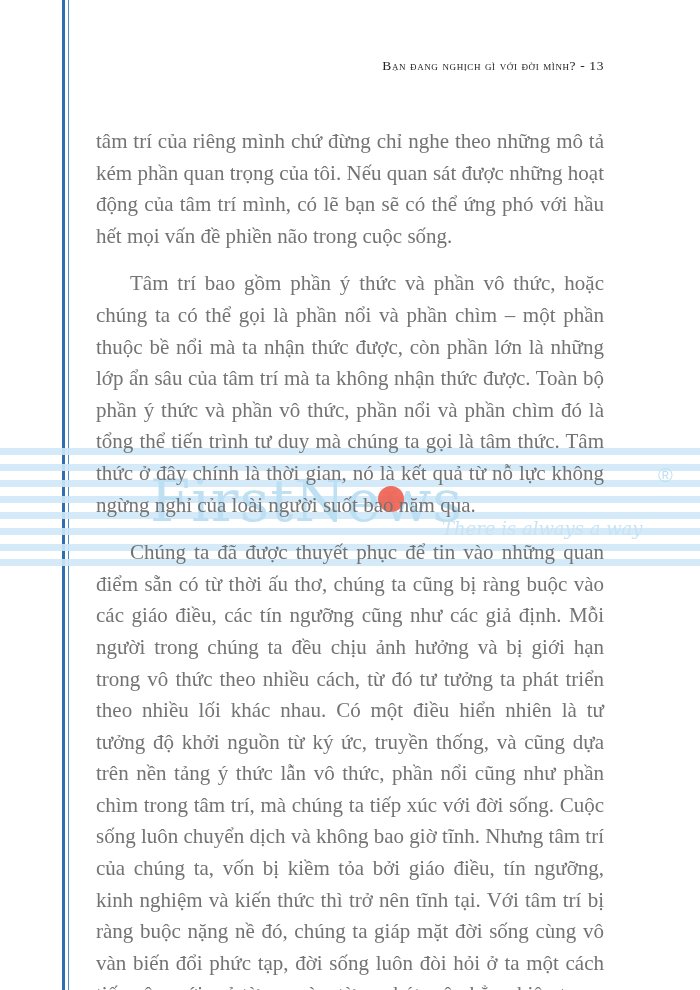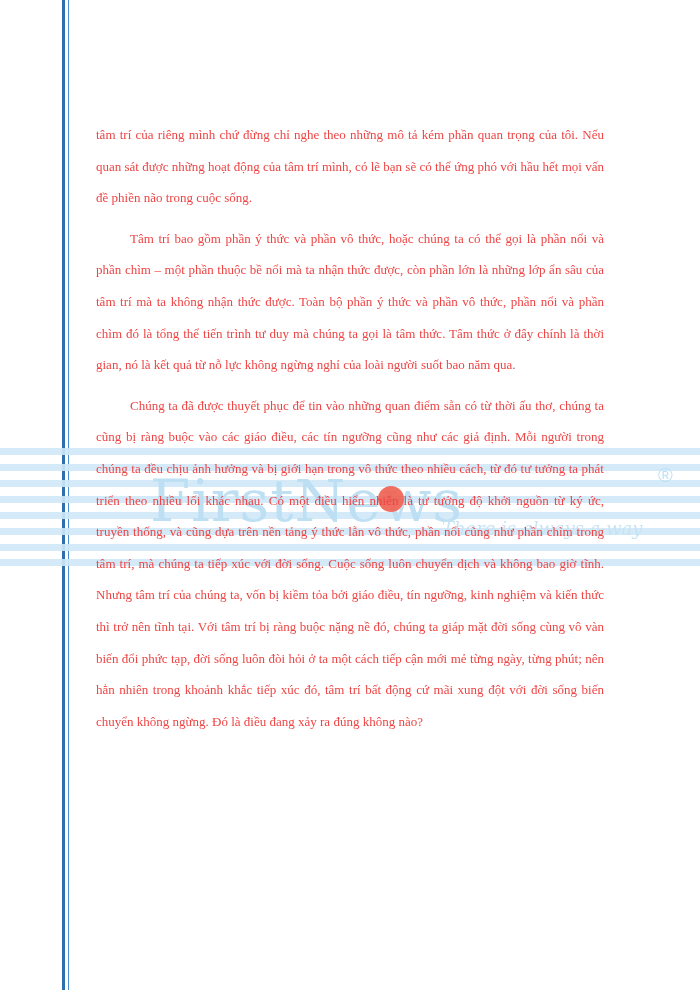--- a/index.html
+++ b/index.html
@@ -129,26 +129,26 @@
 
   
   .body-text {
     position: absolute;
     left: 96px;
     top: 110px;
     width: 508px;
     z-index: 3;
   }
   .body-text p {
-    margin: 9px 0 0 0;
-    font-size: 13px;
+    margin: 16px 0 0 0;
+    font-size: 21px;
     line-height: 31.6px;
     text-align: justify;
     text-justify: inter-word;
-    color: #ef4444;
+    color: #737373;
     font-family: "Liberation Serif", serif;
   }
   .body-text p.indent {
     text-indent: 34px;
   }
 </style>
 </head>
 <body>
 
 <div id="page">
@@ -167,20 +167,25 @@
     <div class="band" style="top:111px;"></div>
   </div>
 
   <div class="watermark-text">
     <span class="watermark-main">FirstNews</span>
     <span class="watermark-reg">®</span>
     <span class="watermark-sub">There is always a way</span>
     <span class="watermark-dot"></span>
   </div>
 
+  <div class="running-head">
+    <span>Bạn đang nghịch gì với đời mình?</span>
+    <span>-</span>
+    <span class="page-num">13</span>
+  </div>
 
   <div class="body-text">
     <p>tâm trí của riêng mình chứ đừng chỉ nghe theo những mô tả kém phần quan trọng của tôi. Nếu quan sát được những hoạt động của tâm trí mình, có lẽ bạn sẽ có thể ứng phó với hầu hết mọi vấn đề phiền não trong cuộc sống.</p>
     <p class="indent">Tâm trí bao gồm phần ý thức và phần vô thức, hoặc chúng ta có thể gọi là phần nổi và phần chìm – một phần thuộc bề nổi mà ta nhận thức được, còn phần lớn là những lớp ẩn sâu của tâm trí mà ta không nhận thức được. Toàn bộ phần ý thức và phần vô thức, phần nổi và phần chìm đó là tổng thể tiến trình tư duy mà chúng ta gọi là tâm thức. Tâm thức ở đây chính là thời gian, nó là kết quả từ nỗ lực không ngừng nghỉ của loài người suốt bao năm qua.</p>
     <p class="indent">Chúng ta đã được thuyết phục để tin vào những quan điểm sẵn có từ thời ấu thơ, chúng ta cũng bị ràng buộc vào các giáo điều, các tín ngưỡng cũng như các giả định. Mỗi người trong chúng ta đều chịu ảnh hưởng và bị giới hạn trong vô thức theo nhiều cách, từ đó tư tưởng ta phát triển theo nhiều lối khác nhau. Có một điều hiển nhiên là tư tưởng độ khởi nguồn từ ký ức, truyền thống, và cũng dựa trên nền tảng ý thức lẫn vô thức, phần nổi cũng như phần chìm trong tâm trí, mà chúng ta tiếp xúc với đời sống. Cuộc sống luôn chuyển dịch và không bao giờ tĩnh. Nhưng tâm trí của chúng ta, vốn bị kiềm tỏa bởi giáo điều, tín ngưỡng, kinh nghiệm và kiến thức thì trở nên tĩnh tại. Với tâm trí bị ràng buộc nặng nề đó, chúng ta giáp mặt đời sống cùng vô vàn biến đổi phức tạp, đời sống luôn đòi hỏi ở ta một cách tiếp cận mới mẻ từng ngày, từng phút; nên hẳn nhiên trong khoảnh khắc tiếp xúc đó, tâm trí bất động cứ mãi xung đột với đời sống biến chuyển không ngừng. Đó là điều đang xảy ra đúng không nào?</p>
   </div>
 
 </div>
 
 </body></html>

